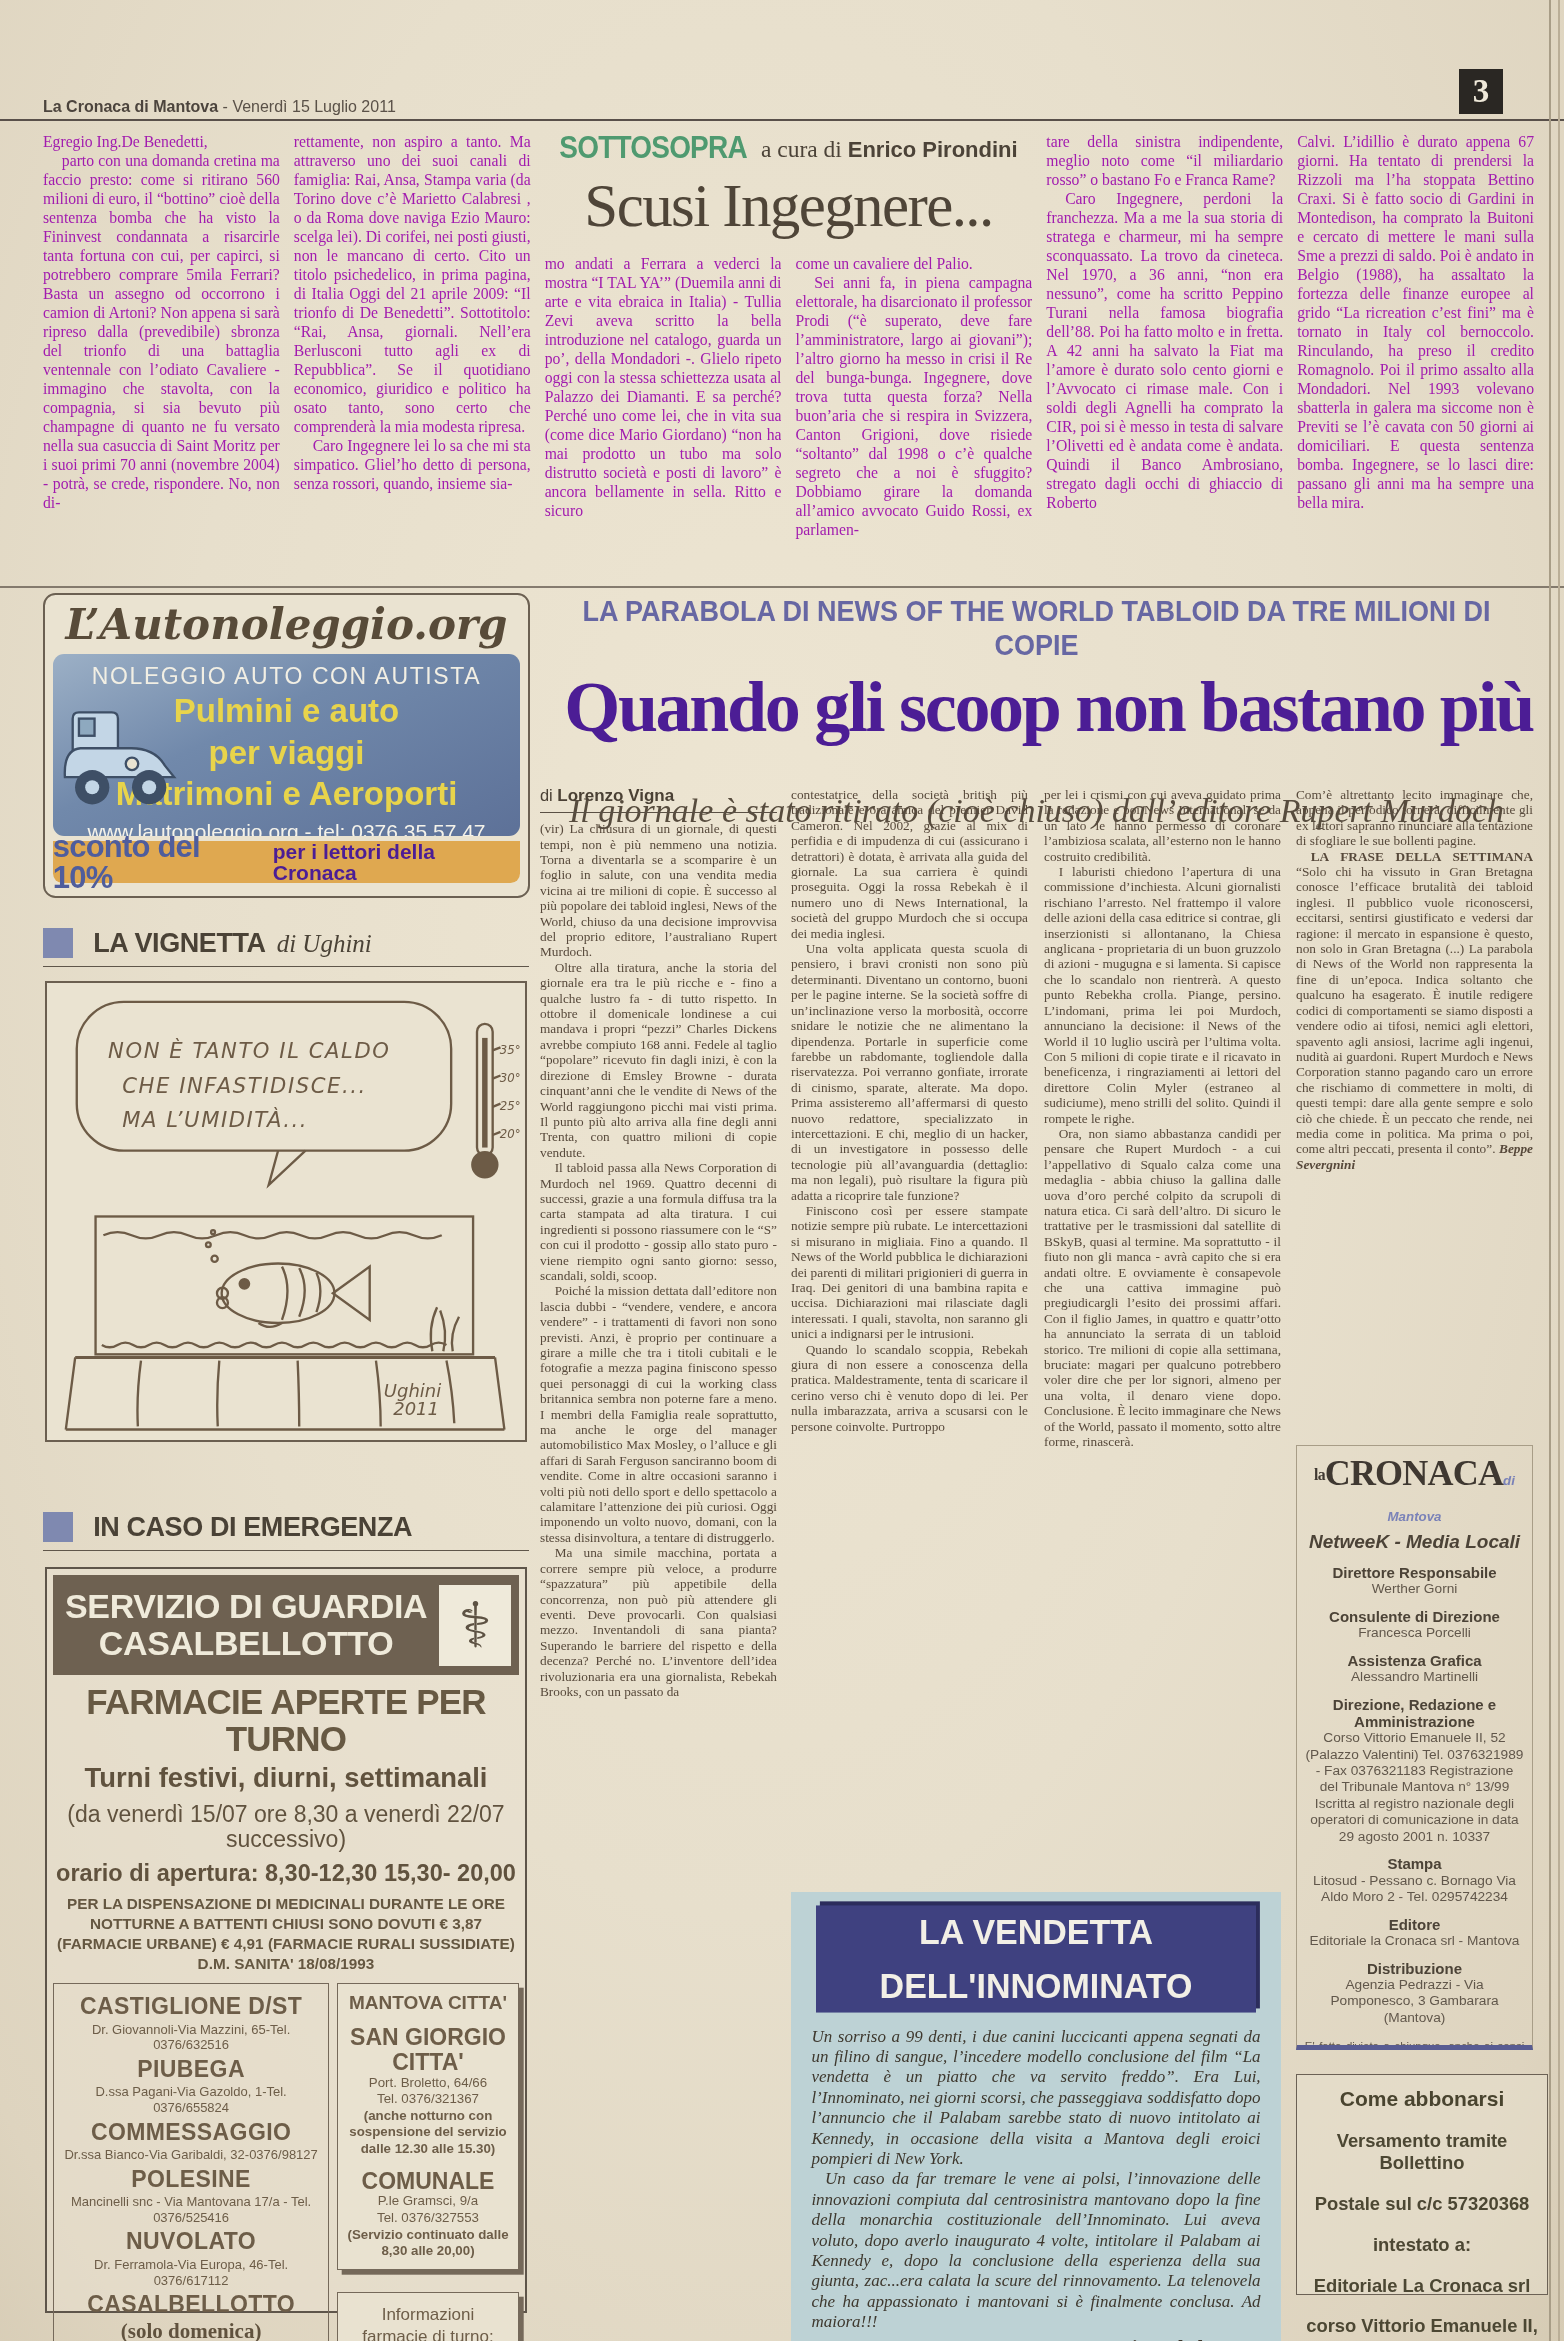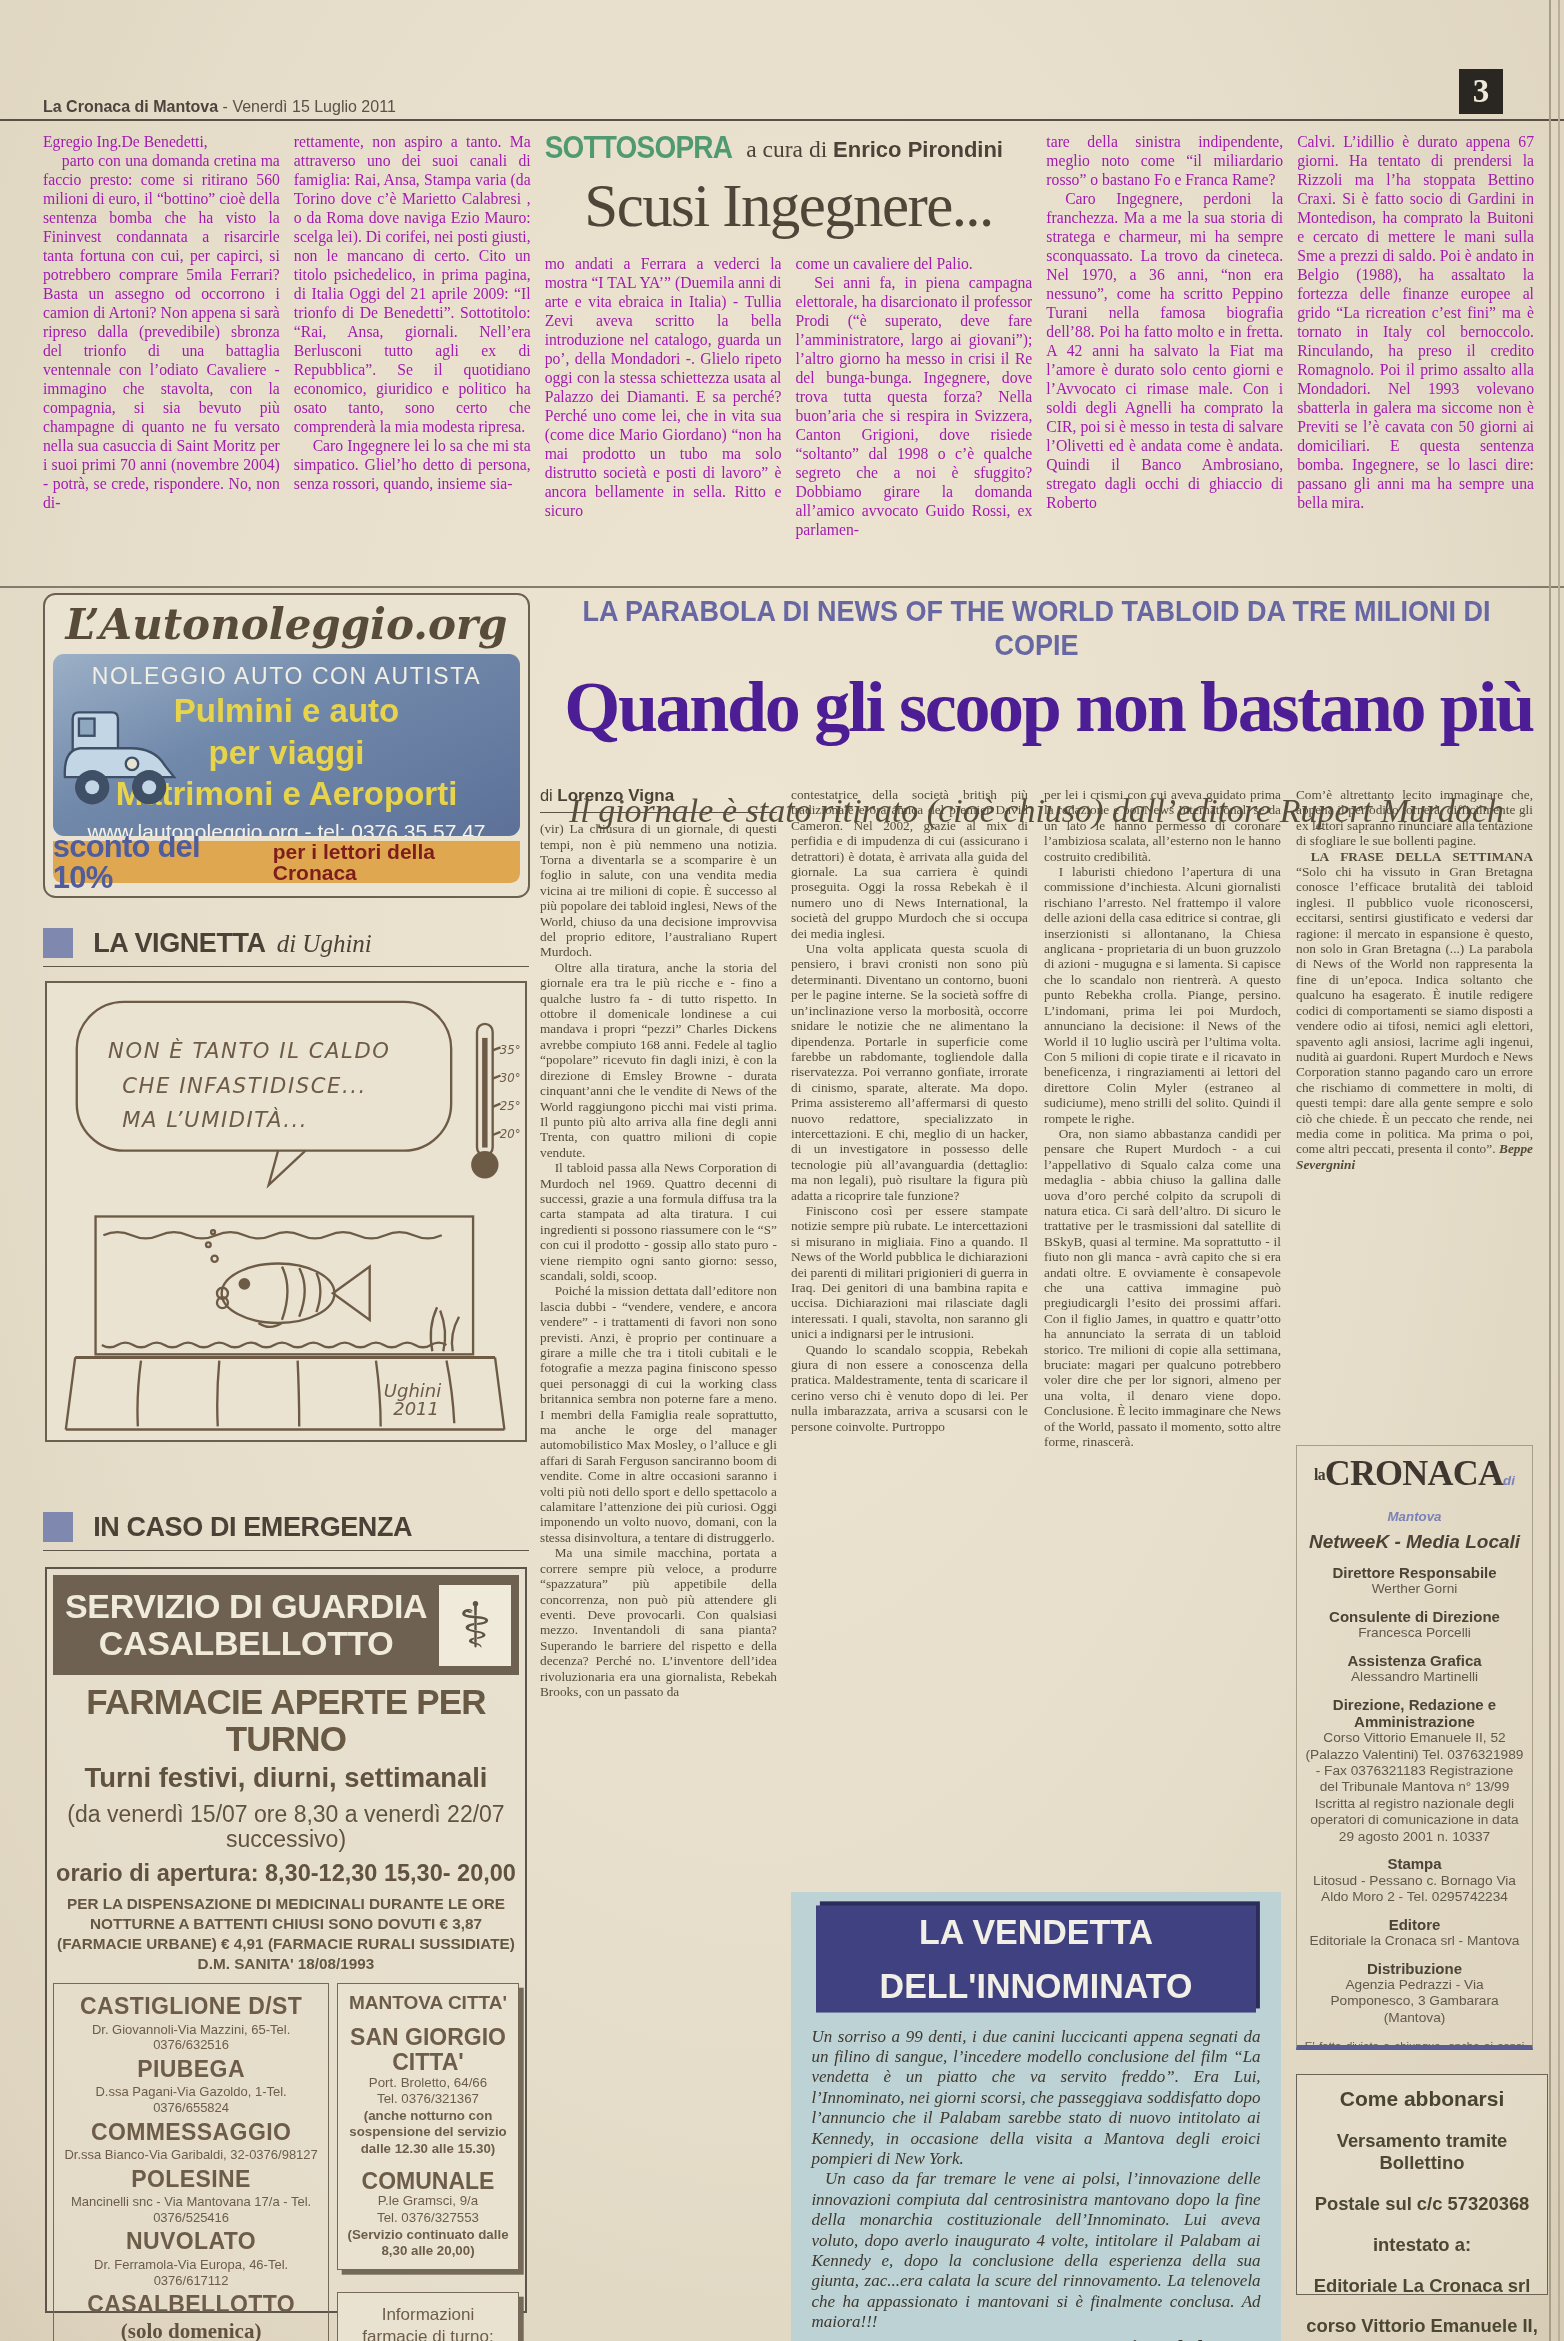--- a/index.html
+++ b/index.html
@@ -23,42 +23,42 @@
   .rule-mid{position:absolute;left:0;top:586px;width:1565px;height:1.6px;background:#6b6156;opacity:.8;}
   .edge-line{position:absolute;right:14px;top:0;width:1.6px;height:2342px;background:#a89d87;}
   .edge-line2{position:absolute;right:4.7px;top:0;width:2.3px;height:2342px;background:#baae97;}
   
   .letter-grid{position:absolute;left:43px;top:132px;width:1491px;height:456px;
     display:grid;grid-template-columns:repeat(6,1fr);column-gap:14px;}
   .lcol{overflow:hidden;font:15.7px/19px "Liberation Serif",serif;text-align:justify;color:#a21caf;}
   .lcol p, .sotto-cols p{margin:0;}
   .lcol p + p, .sotto-cols .lcol p + p{text-indent:1.2em;}
   .center-block{grid-column:3 / 5;display:flex;flex-direction:column;overflow:hidden;}
-  .sotto-head{height:39px;white-space:nowrap;}
+  .sotto-head{height:39px;white-space:nowrap;text-align:center;}
   .sotto-label{font-family:"Liberation Sans",sans-serif;font-weight:700;font-size:28px;
     letter-spacing:-0.8px;color:#4f9a70;transform:scaleY(1.1);display:inline-block;}
   .sotto-cur{font-family:"Liberation Serif",serif;font-size:23.5px;color:#4c4338;margin-left:11px;}
   .sotto-cur b{font-family:"Liberation Sans",sans-serif;font-size:22px;}
   .sotto-title{margin:3.1px 0 15.7px;font:500 61px/1.05 "Liberation Serif",serif;letter-spacing:-1.6px;
     text-align:center;color:#4f4538;}
   .sotto-cols{flex:1;display:grid;grid-template-columns:1fr 1fr;column-gap:14px;overflow:hidden;}
   
   .ad-box{position:absolute;left:43px;top:593px;width:487px;height:305px;box-sizing:border-box;
     border:2.3px solid #6b6052;border-radius:12.5px;background:#eae3d1;padding:3.1px 7.8px;}
   .ad-title{font:italic 700 42px/1.3 "DejaVu Serif",serif;color:#584b39;text-align:center;}
   .ad-blue{position:relative;border-radius:11px;height:182px;margin-top:1.6px;overflow:hidden;
     background:linear-gradient(155deg,#9cb0c6 0%,#7189ab 40%,#5d7198 100%);text-align:center;color:#fff;}
   .ad-l1{font:300 23px/1 "Liberation Sans",sans-serif;letter-spacing:1.6px;color:#f2efe4;margin-top:11px;}
   .ad-l2{font:700 33px/1.12 "Liberation Sans",sans-serif;color:#e8d44b;margin-top:4.7px;}
   .ad-l5{font:21px/1 "Liberation Sans",sans-serif;color:#f5f3ea;margin-top:7.8px;}
   .ad-car{position:absolute;left:4.7px;top:49px;}
   .ad-strip{margin-top:4.7px;background:#dfa850;border-radius:0 0 9.4px 9.4px;height:42px;
     display:flex;align-items:center;justify-content:center;gap:9.4px;}
   .ad-strip b{font:700 31px/1 "Liberation Sans",sans-serif;color:#4f5d9c;letter-spacing:-0.8px;}
-  .ad-strip span{font:600 21px/1 "Liberation Sans",sans-serif;color:#7f1d1d;}
+  .ad-strip span{font:600 21px/1 "Liberation Sans",sans-serif;color:#4c1d95;}
   .side-head{position:absolute;left:43px;width:486px;height:38px;border-bottom:1.6px solid #5f564a;}
   .side-head .sq{display:inline-block;width:30px;height:30px;background:#7f89b0;vertical-align:-6.3px;}
   .side-head .lbl{font:700 27px/1 "Liberation Sans",sans-serif;color:#4a4236;letter-spacing:-0.4px;margin-left:17px;}
   .side-head .by{font:italic 500 25px/1 "Liberation Serif",serif;color:#4a4236;margin-left:7.8px;}
   .cartoon-box{position:absolute;left:45px;top:981px;width:482px;height:461px;box-sizing:border-box;
     border:2.3px solid #6b5f50;background:#eae3d1;}
   .cart-txt{font-family:"DejaVu Sans",sans-serif;font-style:italic;font-size:27px;letter-spacing:2px;fill:#6d5b46;}
   .cart-small{font-family:"DejaVu Sans",sans-serif;font-style:italic;font-size:15px;fill:#6d5b46;}
   .cart-sig{font-family:"DejaVu Sans",sans-serif;font-style:italic;font-size:23px;fill:#6d5b46;}
   

